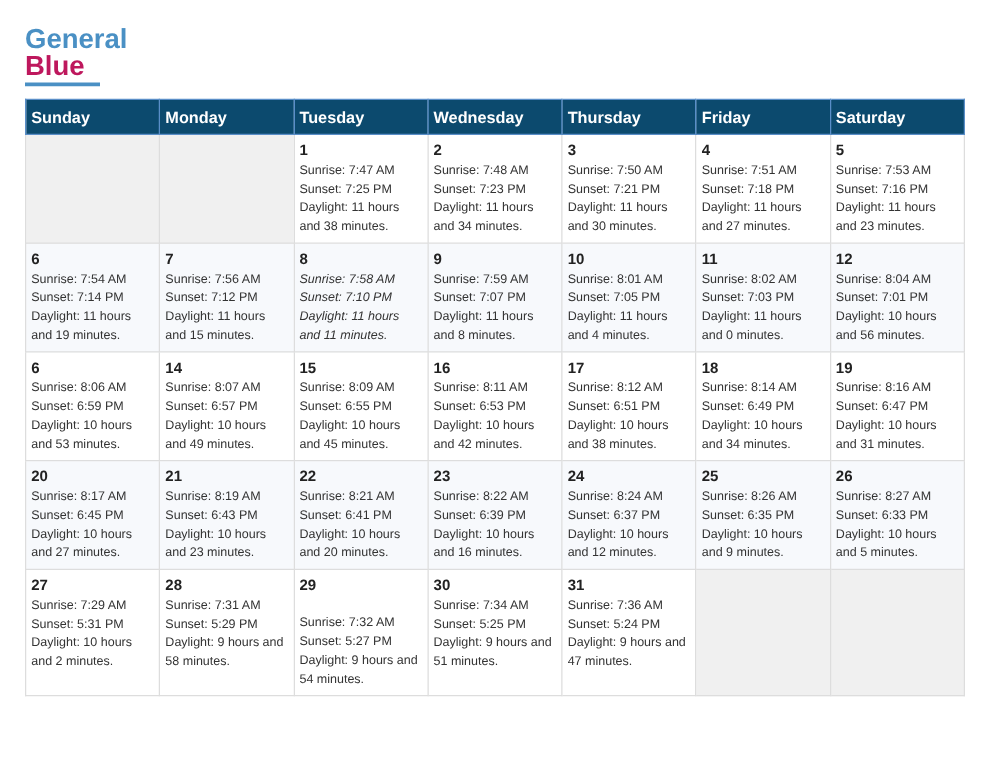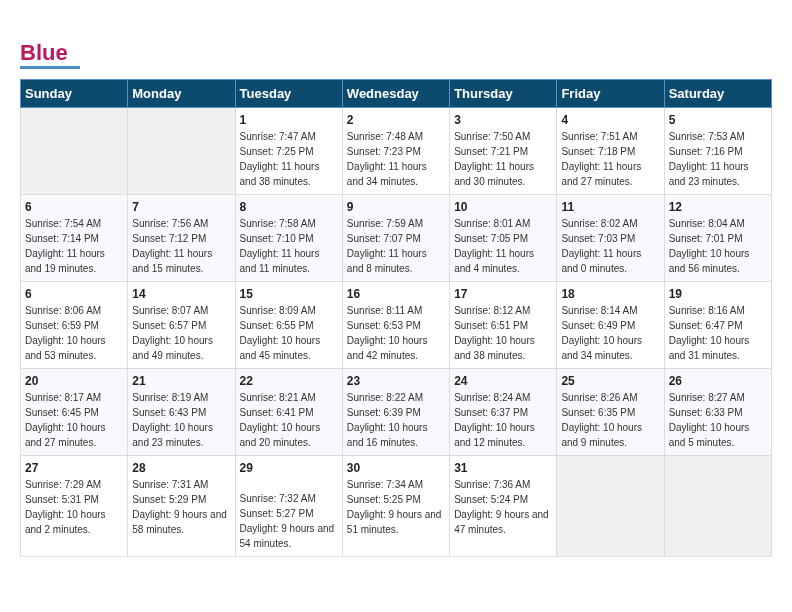--- a/index.html
+++ b/index.html
@@ -92,21 +92,21 @@
     .empty-cell {
       background: #f0f0f0 !important;
     }
   </style>
 </head>
 <body>
 
 <div class="header">
   <div class="logo">
     <div class="logo-text">
-      <br>
+      <span>General</span><br>
       <span style="color:#be185d;">Blue</span>
     </div>
     <div class="logo-underline"></div>
   </div>
   <div class="title-block">
     <div class="month-title"></div>
     <div class="subtitle"></div>
   </div>
 </div>
 
@@ -165,21 +165,21 @@
 Daylight: 11 hours and 19 minutes.</div>
         </td>
         <td>
           <span class="day-num">7</span>
           <div class="day-info" style="white-space: pre-line;">Sunrise: 7:56 AM
 Sunset: 7:12 PM
 Daylight: 11 hours and 15 minutes.</div>
         </td>
         <td>
           <span class="day-num">8</span>
-          <div class="day-info" style="white-space: pre-line;">Sunrise: 7:58 AM
+          <div class="day-info" style="white-space: pre-line; font-style: italic;">Sunrise: 7:58 AM
 Sunset: 7:10 PM
 Daylight: 11 hours and 11 minutes.</div>
         </td>
         <td>
           <span class="day-num">9</span>
           <div class="day-info" style="white-space: pre-line;">Sunrise: 7:59 AM
 Sunset: 7:07 PM
 Daylight: 11 hours and 8 minutes.</div>
         </td>
         <td>

